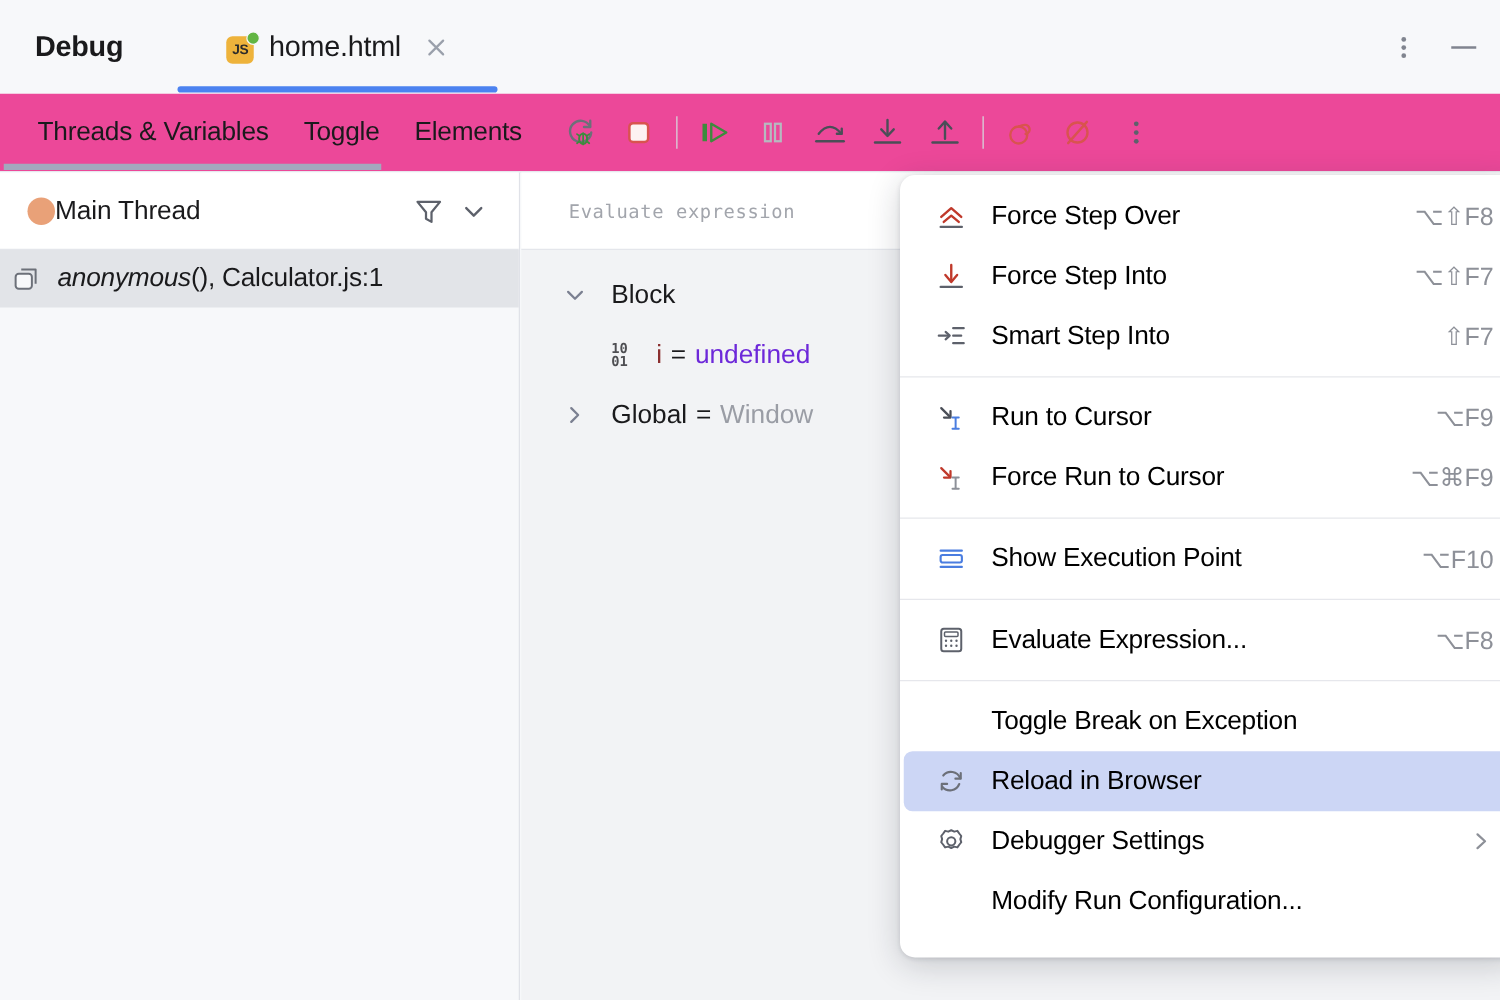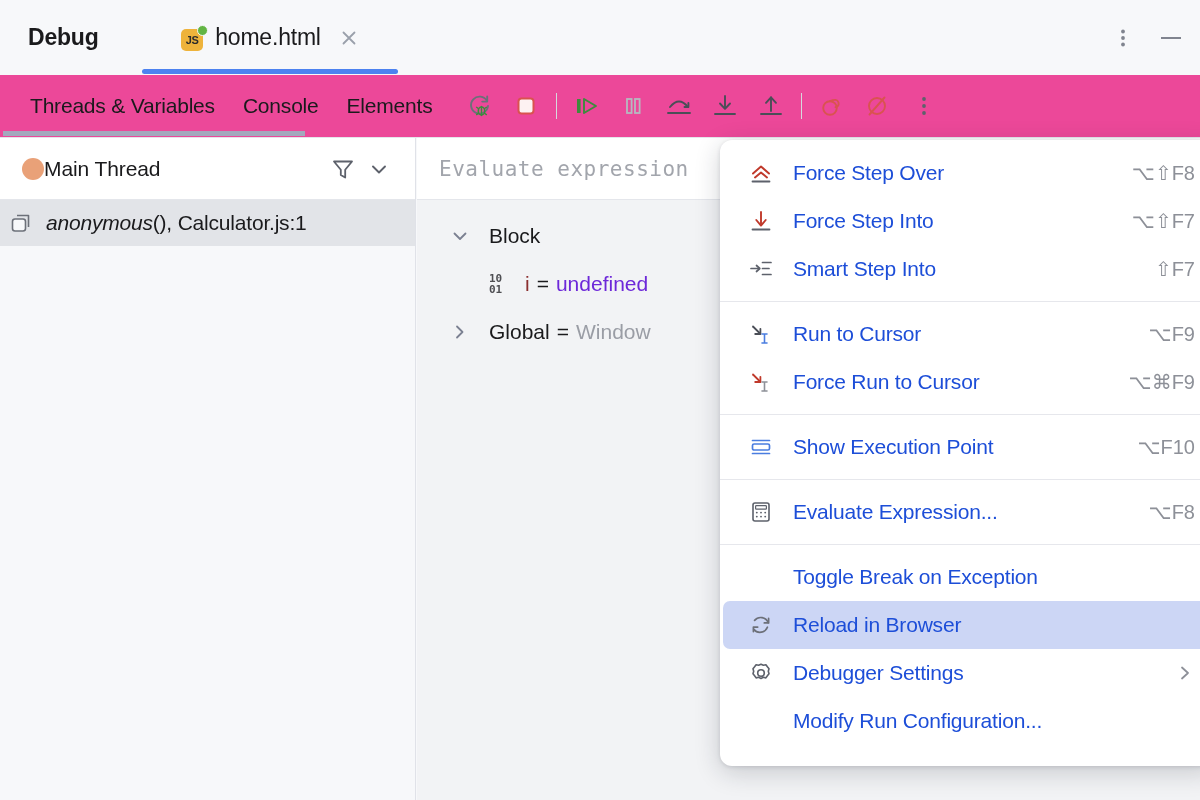--- a/index.html
+++ b/index.html
@@ -109,22 +109,23 @@
 
   .vars-pane {
     position: absolute; left: 417px; top: 1px; width: 783px; height: 662px;
     background: #f2f3f5;
   }
   .eval-bar {
     height: 62px; background: #ffffff; border-bottom: 1px solid #e4e6eb;
     display: flex; align-items: center; padding-left: 22px;
   }
   .eval-placeholder {
-    font-family: "DejaVu Sans Mono", monospace; font-size: 21px; color: #a2a5ac;
+    font-family: "DejaVu Sans Mono", monospace; font-size: 15px; color: #a2a5ac;
     letter-spacing: 0.5px;
+    margin-left: 16px;
   }
   .tree { padding-top: 12px; }
   .tree-row { display: flex; align-items: center; height: 48px; font-size: 21px; color: #1a1a1c; }
   .twisty { width: 22px; height: 22px; margin-left: 32px; margin-right: 18px; flex: 0 0 auto; }
   .tree-row.lvl2 { padding-left: 72px; }
   .binicon {
     flex: 0 0 auto; width: 28px; margin-right: 8px;
     font-family: "DejaVu Sans Mono", monospace; font-size: 11px;
     line-height: 11px; font-weight: bold; color: #4e4e52; text-align: left;
   }
@@ -139,21 +140,21 @@
     background: #ffffff; border-radius: 12px;
     box-shadow: 0 6px 26px rgba(25,30,45,0.20), 0 1px 4px rgba(25,30,45,0.13);
   }
   .menu-inner { padding: 9px 0 9px 0; }
   .mi {
     display: flex; align-items: center; height: 48px;
     padding: 0 18px 0 24px; margin: 0 3px; border-radius: 7px;
   }
   .mi.sel { background: #ccd6f5; }
   .mi-icon { width: 28px; height: 28px; flex: 0 0 auto; display: flex; align-items: center; justify-content: center; }
-  .mi-label { font-size: 21px; color: #1d4ed8; margin-left: 18px; letter-spacing: -0.2px; white-space: nowrap; }
+  .mi-label { font-size: 21px; color: #000000; margin-left: 18px; letter-spacing: -0.2px; white-space: nowrap; }
   .mi-label.noicon { margin-left: 46px; }
   .mi-spacer { flex: 1 1 auto; }
   .mi-key { font-size: 20px; color: #8d9098; letter-spacing: 0px; white-space: nowrap; }
   .mi-sub { width: 20px; height: 20px; flex: 0 0 auto; }
   .m-sep { height: 1px; background: #e6e7ec; margin: 8px 0; }
 </style>
 </head>
 <body>
 
 <div id="app">
@@ -186,21 +187,21 @@
       <div class="win-btn">
         <svg width="26" height="22" viewBox="0 0 26 22">
             <path d="M3 11 H23" stroke="#80848f" stroke-width="2"></path>
           </svg>
       </div>
     </div>
   </div>
 
   <div class="toolbar">
     <div class="vtab first">Threads &amp; Variables</div>
-    <div class="vtab">Console</div>
+    <div class="vtab">Toggle</div>
     <div class="vtab">Elements</div>
 
     <div class="tbar-icons">
       <div class="tbtn">
         <svg width="30" height="30" viewBox="0 0 30 30">
           <path d="M22 10 A8.5 8.5 0 1 0 23 15" stroke="#6c7079" stroke-width="1.9" fill="none" stroke-linecap="round"></path>
           <path d="M22.2 5.5 L22.2 10.6 L17.2 10.6" stroke="#6c7079" stroke-width="1.9" fill="none" stroke-linecap="round" stroke-linejoin="round"></path>
           <ellipse cx="16.5" cy="20" rx="3.2" ry="4" stroke="#3d8b3d" stroke-width="1.6" fill="none"></ellipse>
           <path d="M16.5 15.5 L16.5 24.5 M13.3 17.5 L11.6 16.3 M13.3 22.2 L11.6 23.6 M19.7 17.5 L21.4 16.3 M19.7 22.2 L21.4 23.6" stroke="#3d8b3d" stroke-width="1.4" stroke-linecap="round"></path>
         </svg>

